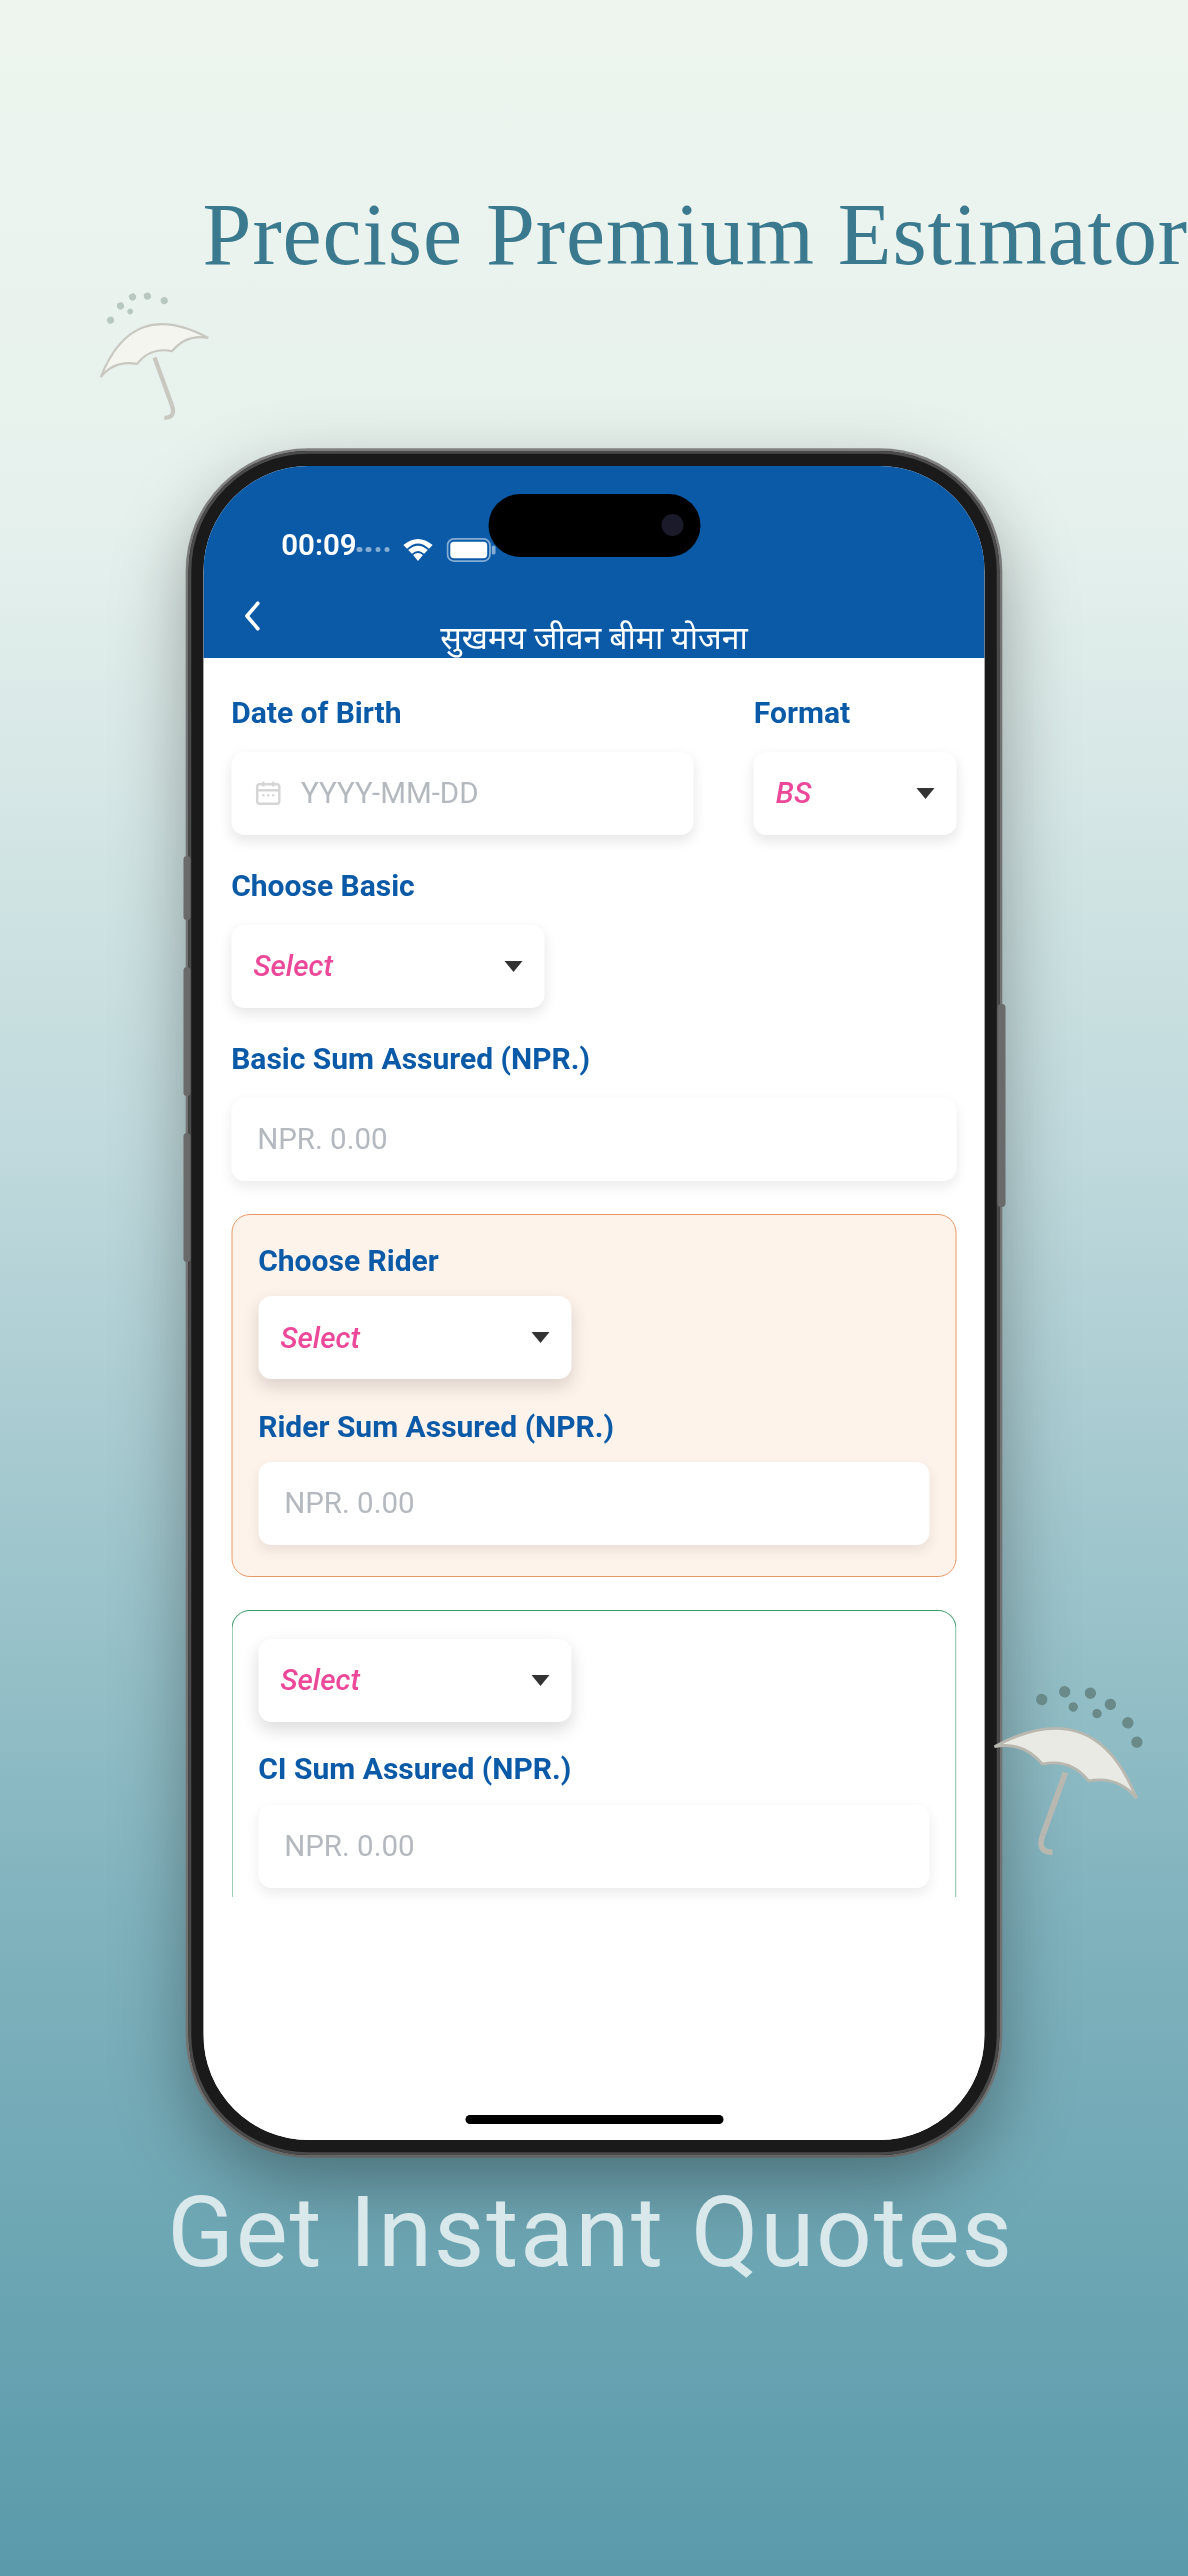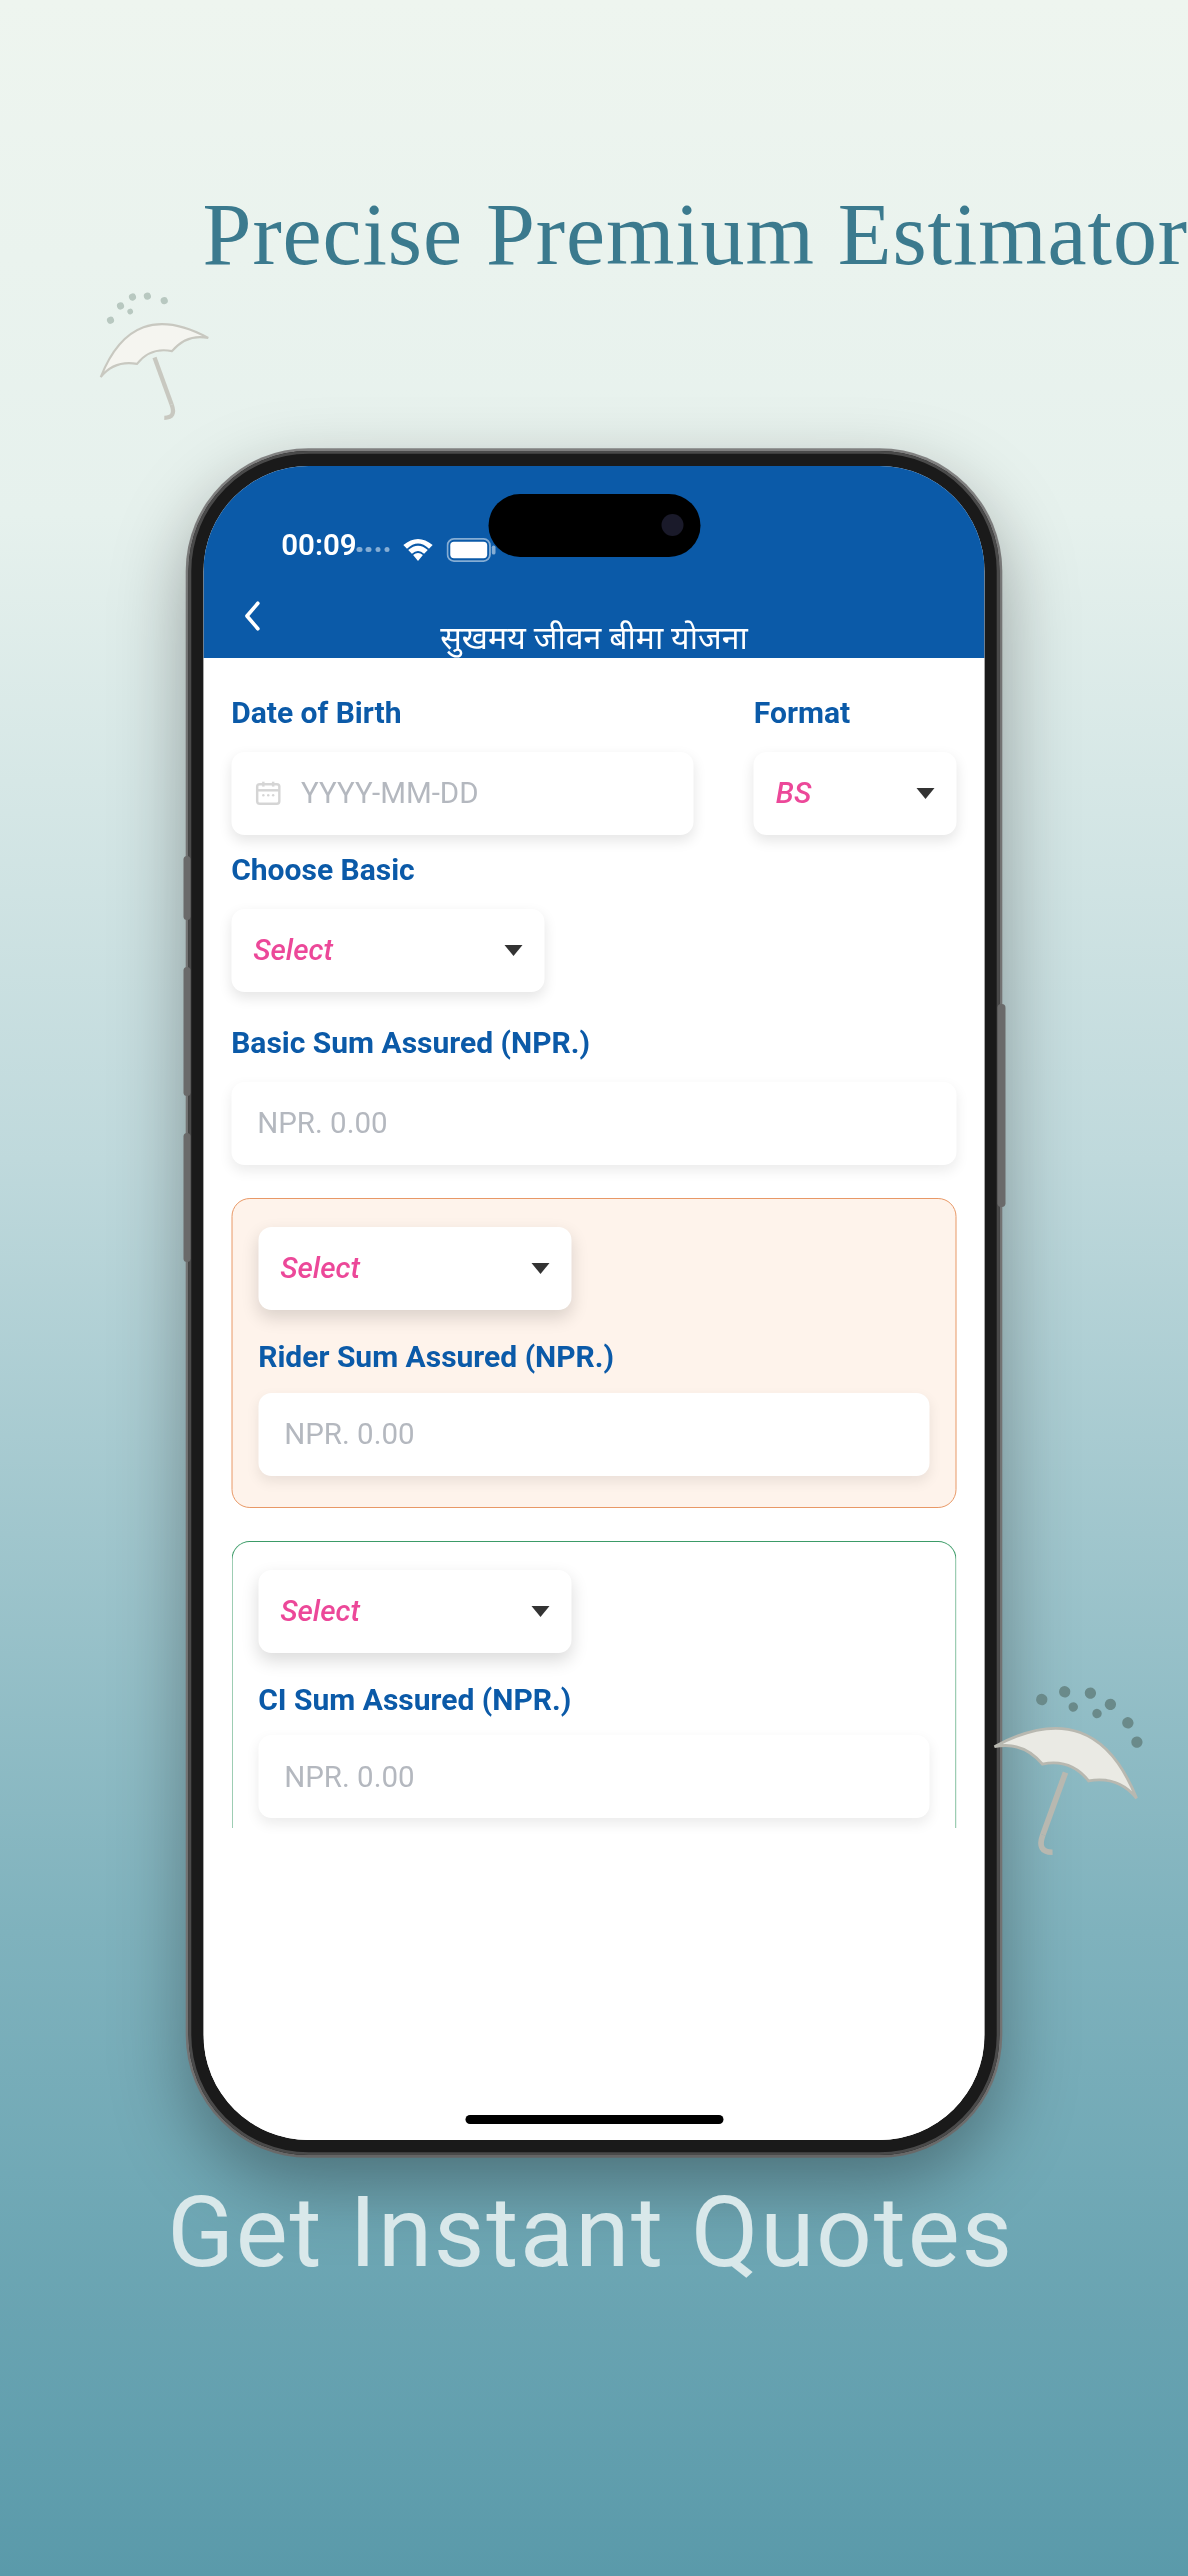--- a/index.html
+++ b/index.html
@@ -189,21 +189,21 @@
     .content {
       background: #fff;
       padding: 37px 28px 0;
       height: calc(100% - 192px);
       overflow: hidden;
     }
 
     .row {
       display: flex;
       gap: 60px;
-      margin-bottom: 17px;
+      margin-bottom: 33px;
     }
     .col { flex: 1; }
     .col-sm { flex: 0 0 203px; }
 
     .label {
       font-size: 30px;
       font-weight: 700;
       color: #0b5aa8;
       margin-bottom: 22px;
     }
@@ -369,20 +369,21 @@
       </div>
 
       <div class="section">
         <div class="label">Basic Sum Assured (NPR.)</div>
         <div class="input-full">
           <span>NPR. 0.00</span>
         </div>
       </div>
 
       <div class="card card-orange">
+        <div class="label">Choose Rider</div>
         <div class="select-box">
           <span class="select-text">Select</span>
           <span class="caret"></span>
         </div>
         <div class="label">Rider Sum Assured (NPR.)</div>
         <div class="input-full">
           <span>NPR. 0.00</span>
         </div>
       </div>
 

